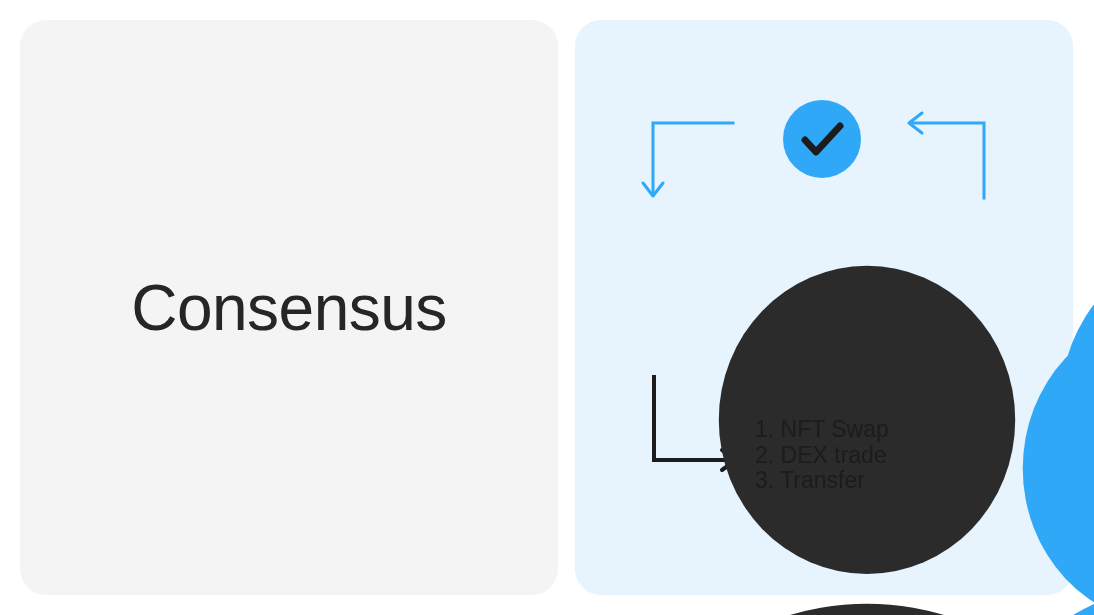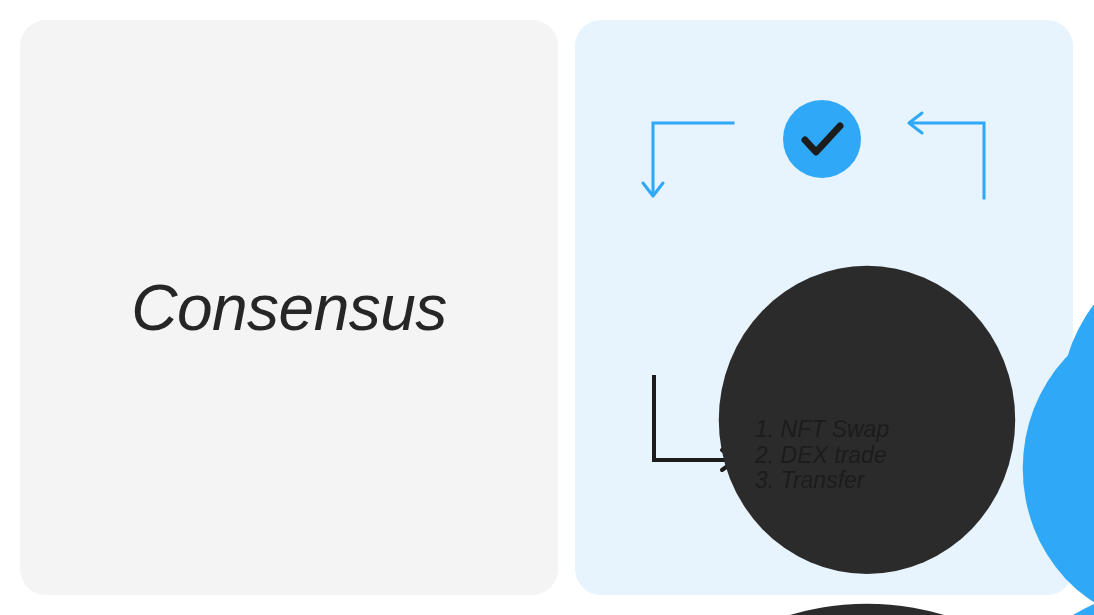--- a/index.html
+++ b/index.html
@@ -11,21 +11,20 @@
     width: 1094px;
     height: 615px;
     font-family: "Liberation Sans", sans-serif;
     overflow: hidden;
   }
   .canvas {
     position: relative;
     width: 1094px;
     height: 615px;
     background: #ffffff;
-    font-style: italic;
   }
 
   
   .panel {
     position: absolute;
     border-radius: 26px;
   }
   .panel-left {
     left: 20px;
     top: 20px;

